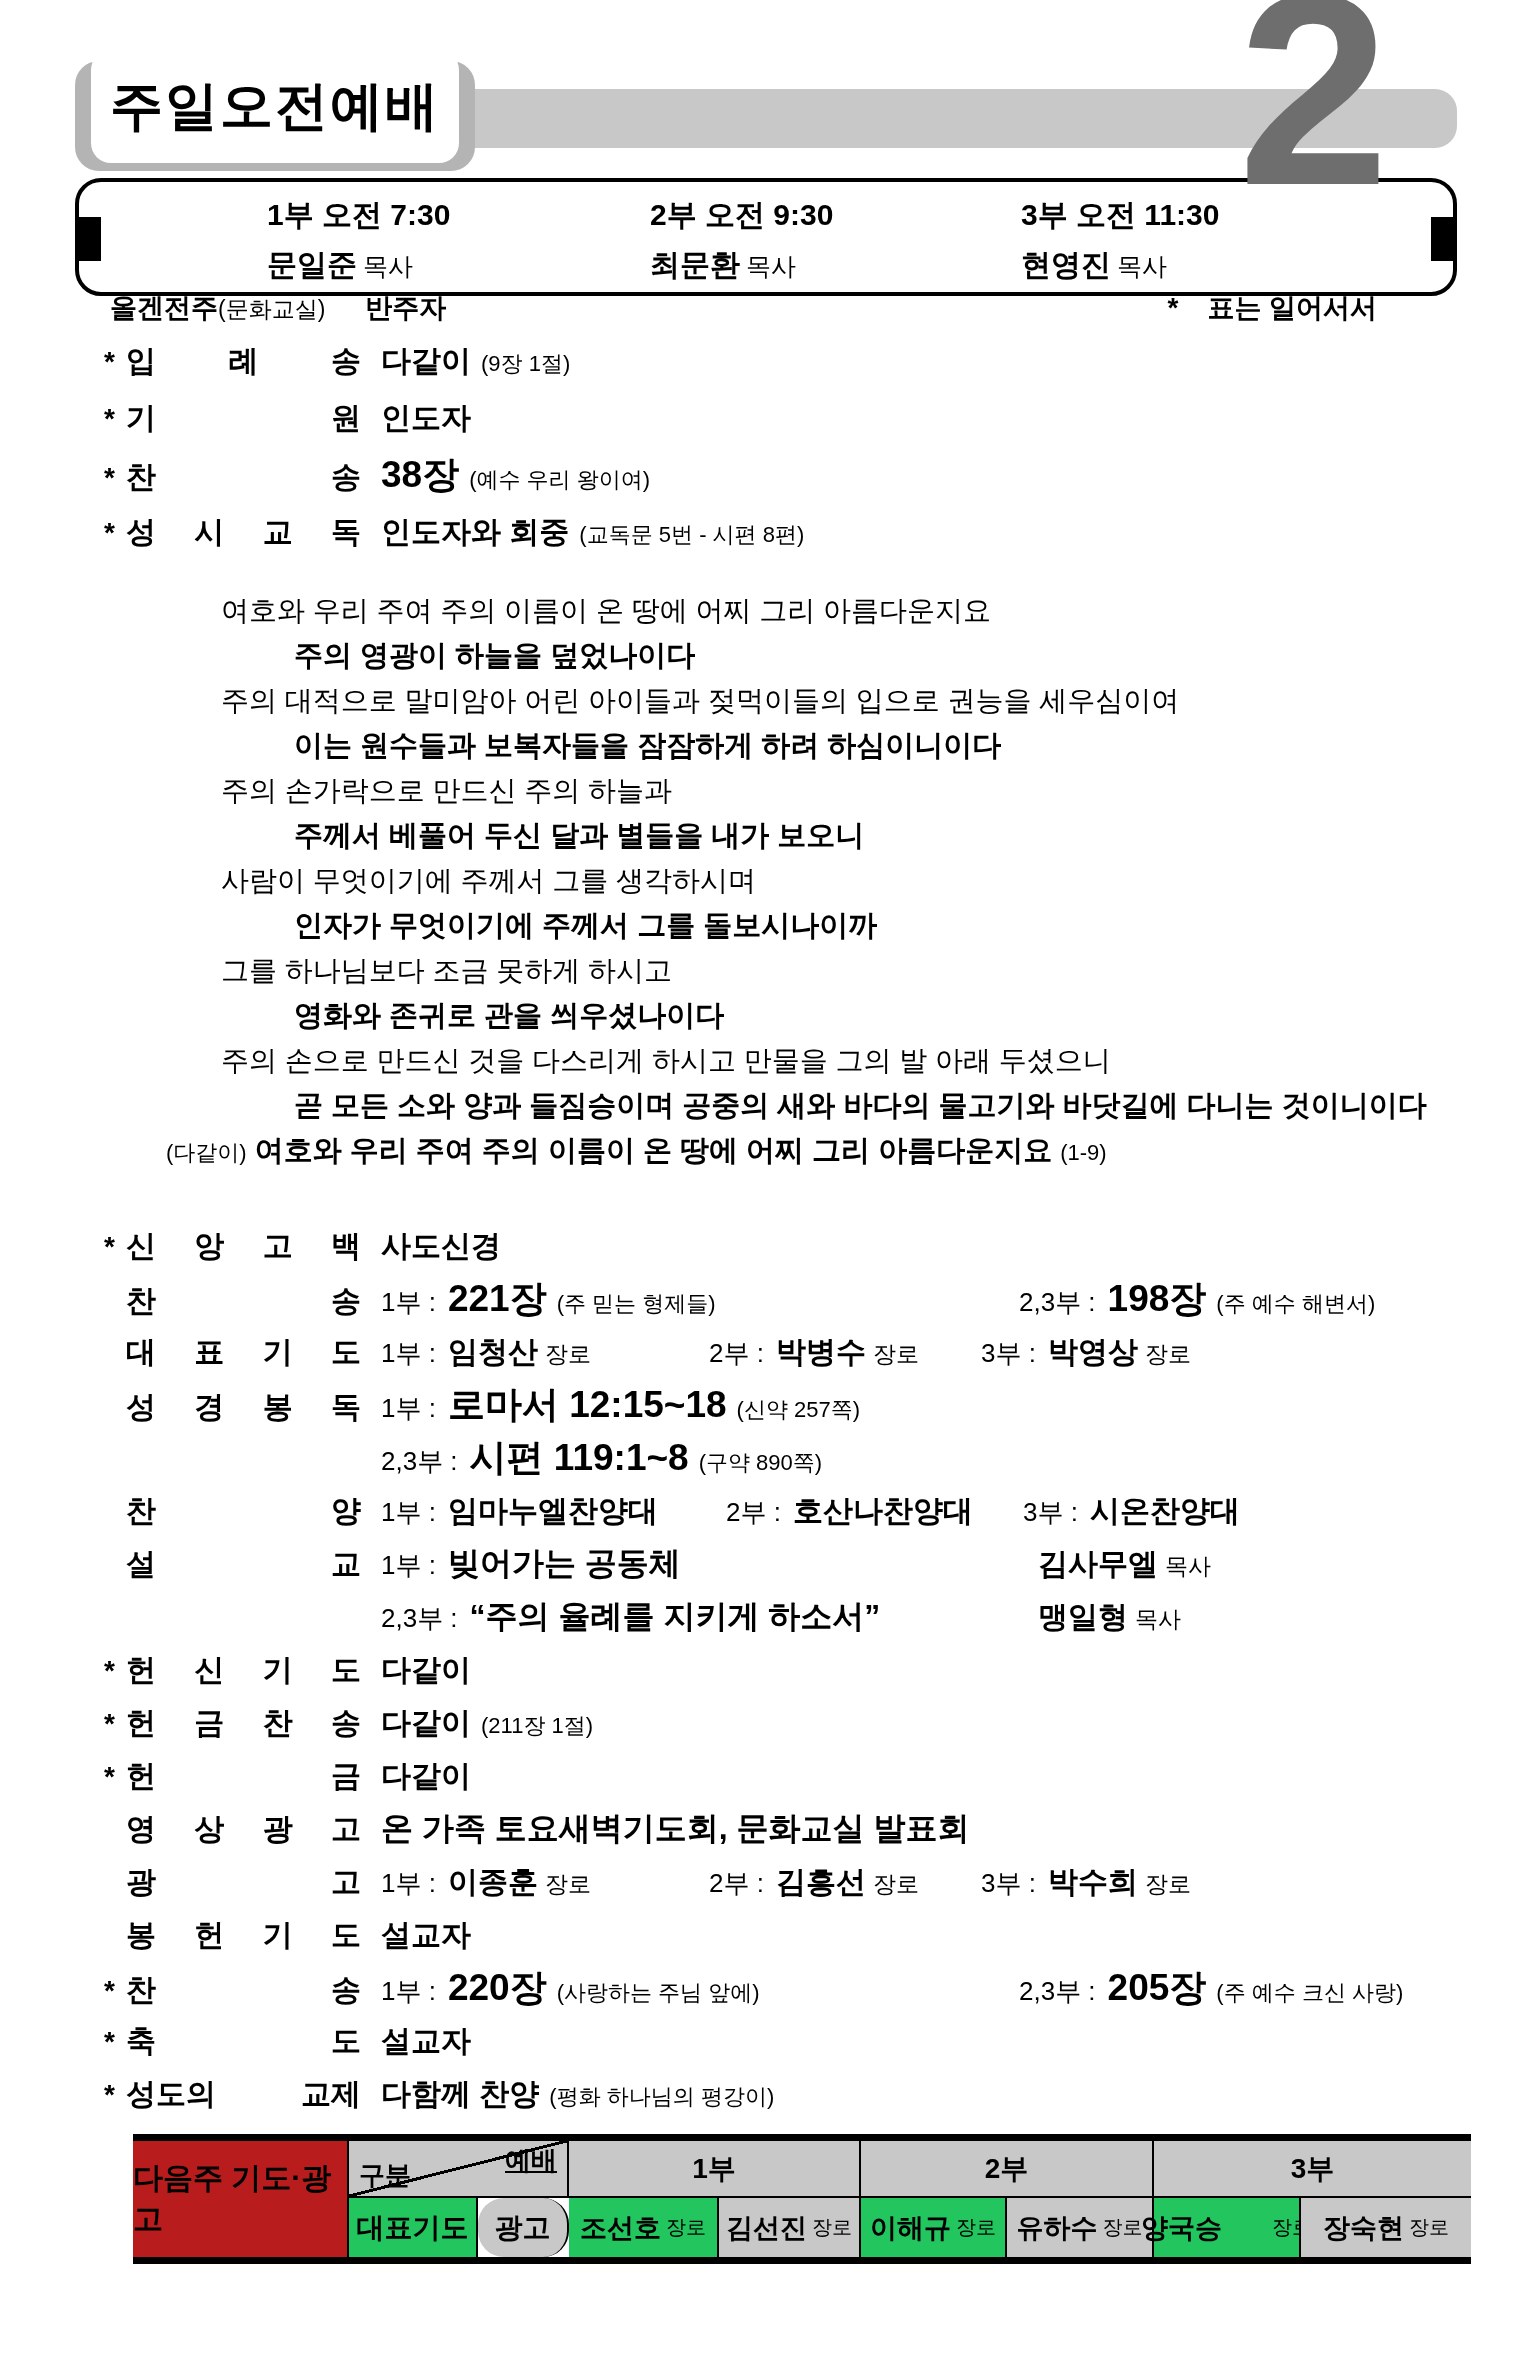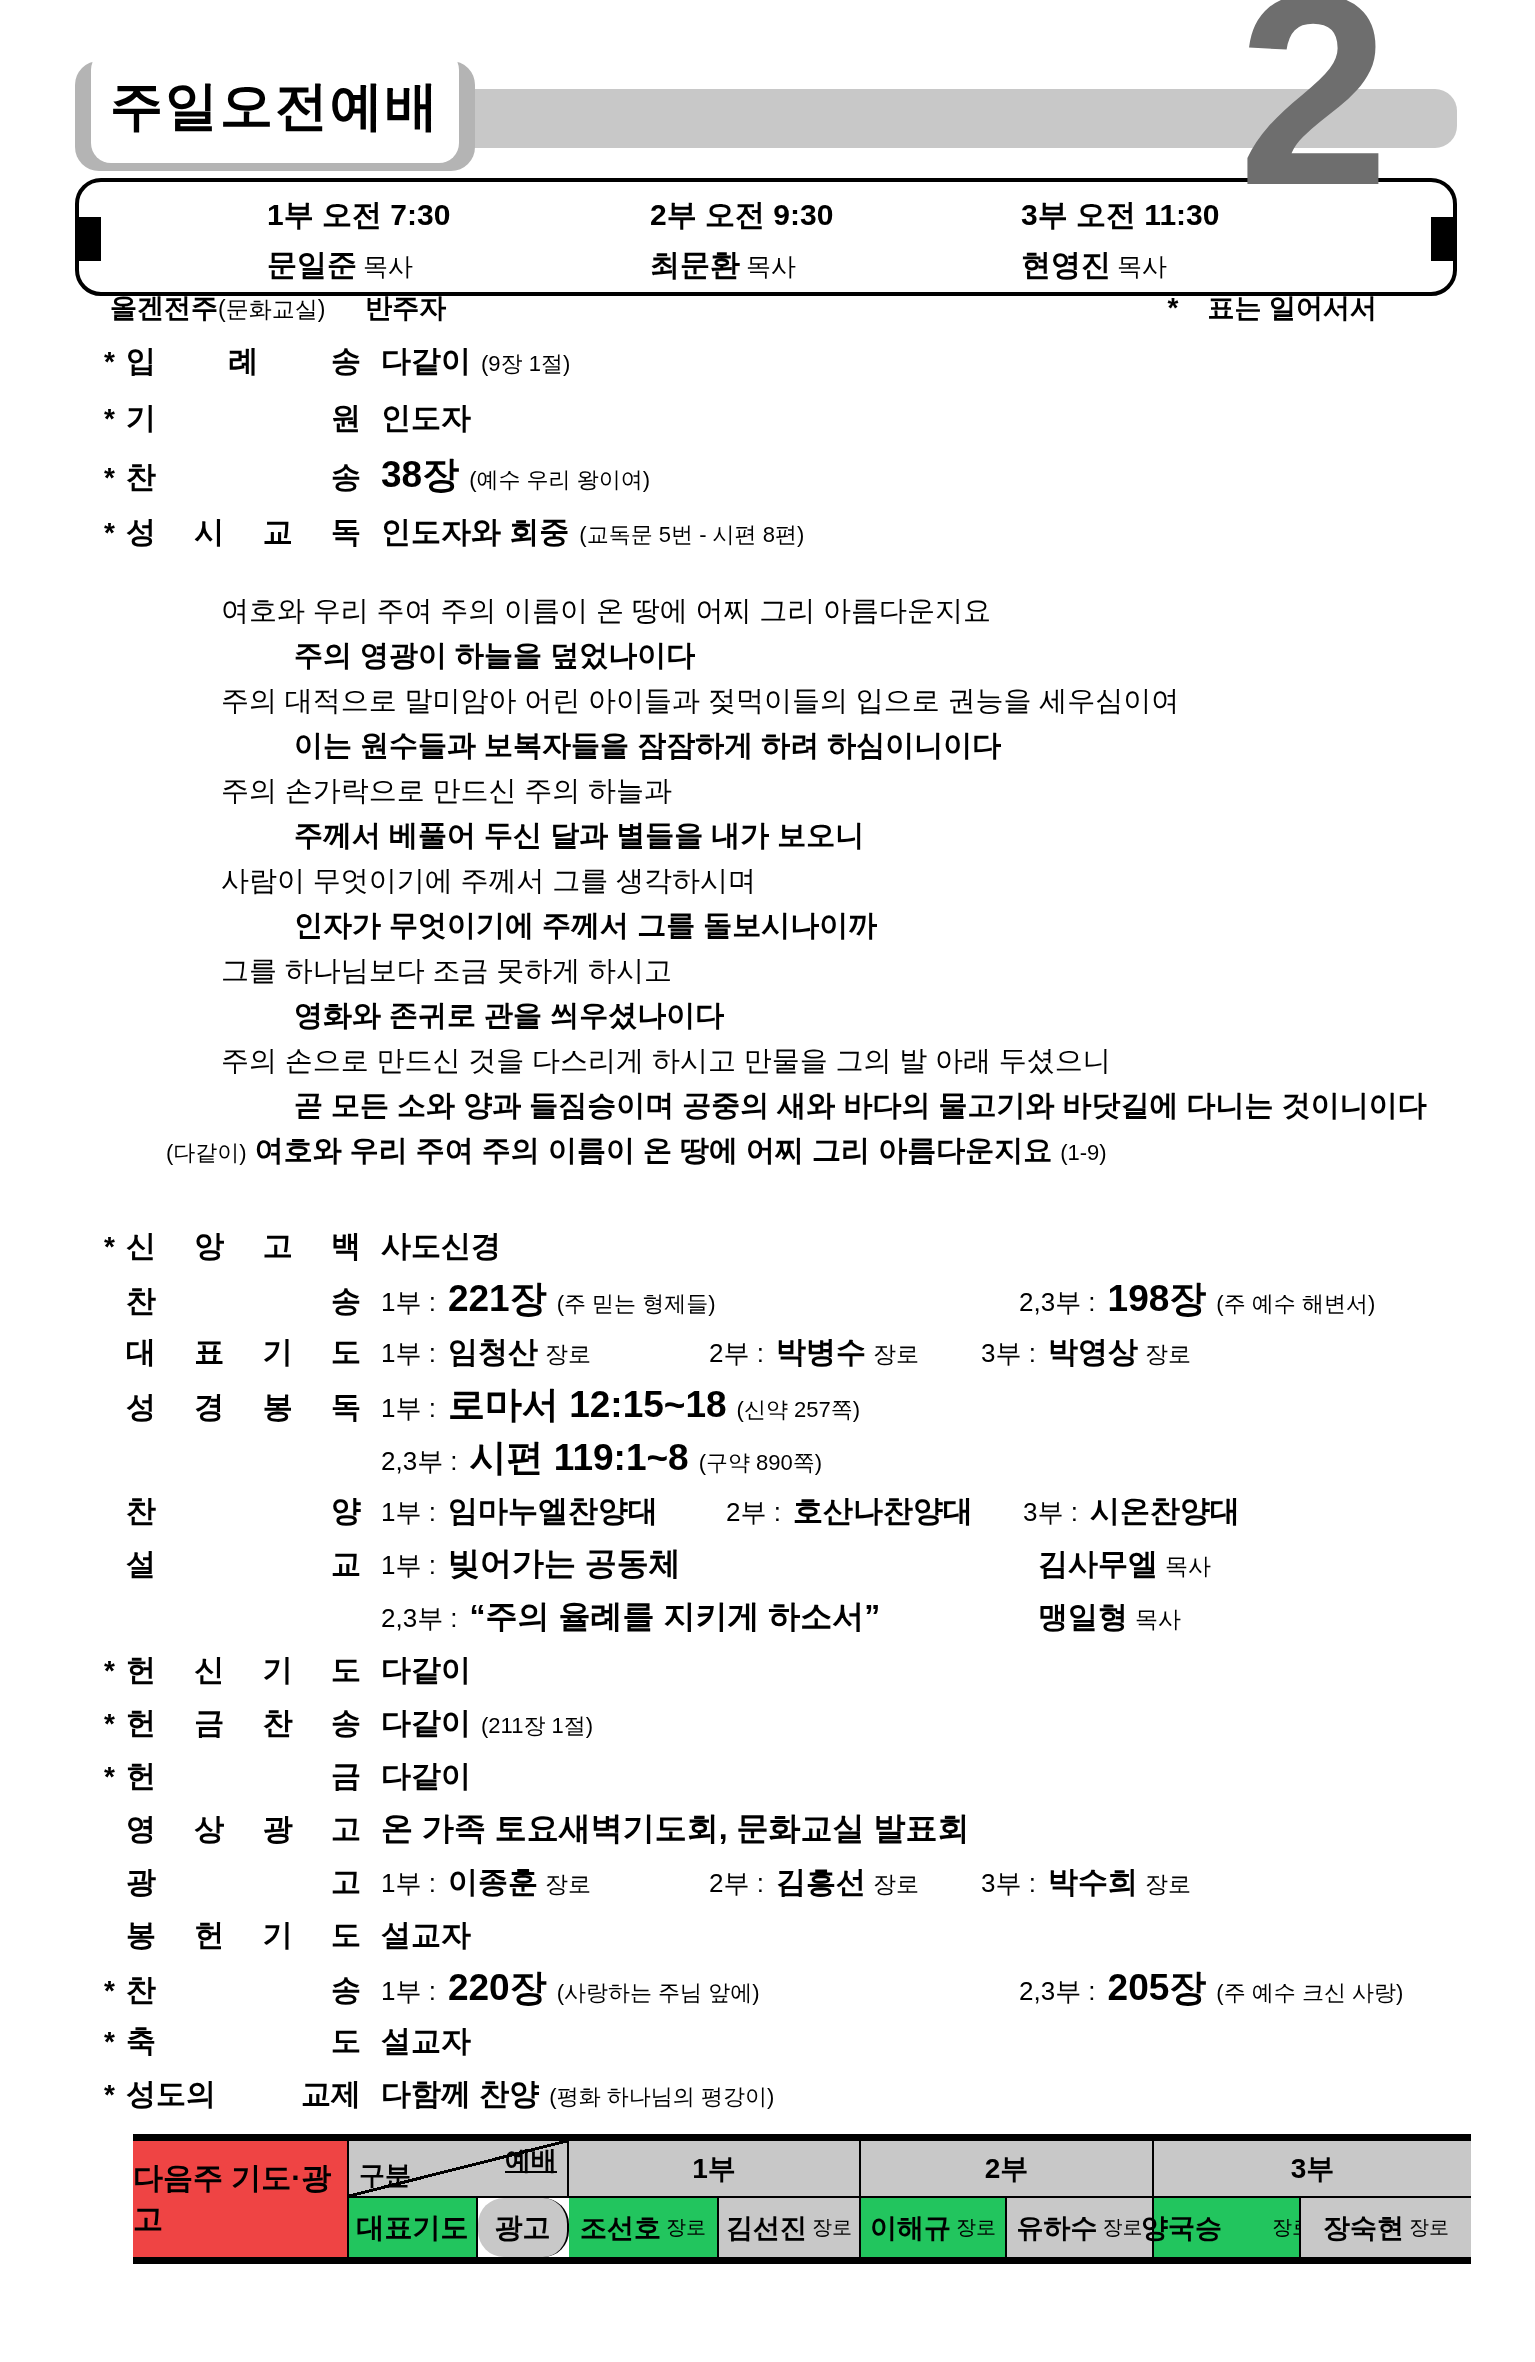--- a/index.html
+++ b/index.html
@@ -70,21 +70,21 @@
   .rl.resp { padding-left:278px; font-weight:700; font-size:29px; }
   .rl.final { padding-left:150px; font-weight:700; font-size:29px; }
   .rl .pfx, .rl .sfx { font-size:22px; font-weight:400; }
   .rl .pfx { margin-right:8px; } .rl .sfx { margin-left:8px; }
 
   
   .nw { margin:14px 0 0 117px; width:1338px; display:flex;
     border-top:7px solid #000; border-bottom:7px solid #000; }
   .nw-left { width:216px; border-right:2px solid #000;
     display:flex; align-items:center; justify-content:center;
-    font-weight:700; font-size:30px; background:#ef4444; }
+    font-weight:700; font-size:30px; background:#b91c1c; }
   .nw-right { flex:1; }
   .nw-hrow { display:flex; height:57px; border-bottom:2px solid #000; }
   .nw-corner { width:220px; position:relative; border-right:2px solid #000;
     background:linear-gradient(to bottom right,
       #c8c8c8 0%, #c8c8c8 calc(50% - 1.5px),
       #000 calc(50% - 1.5px), #000 calc(50% + 1.5px),
       #c8c8c8 calc(50% + 1.5px), #c8c8c8 100%); }
   .corner-top { position:absolute; top:2px; right:10px; font-weight:700; font-size:26px;text-decoration:underline; }
   .corner-bot { position:absolute; bottom:3px; left:10px; font-weight:700; font-size:26px; }
   .nw-h { background:#c8c8c8; display:flex; align-items:center; justify-content:center;

